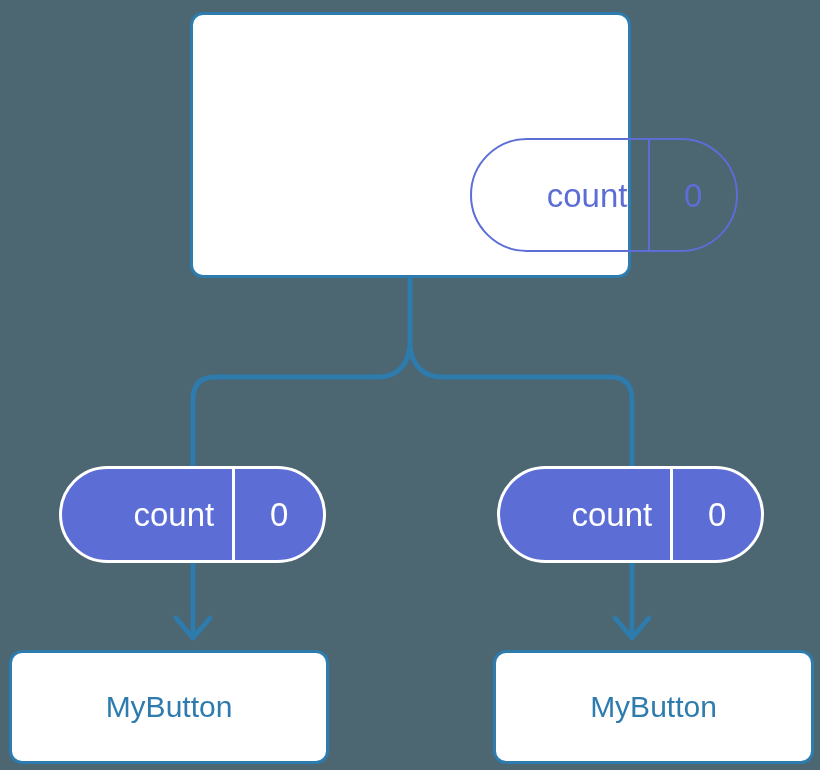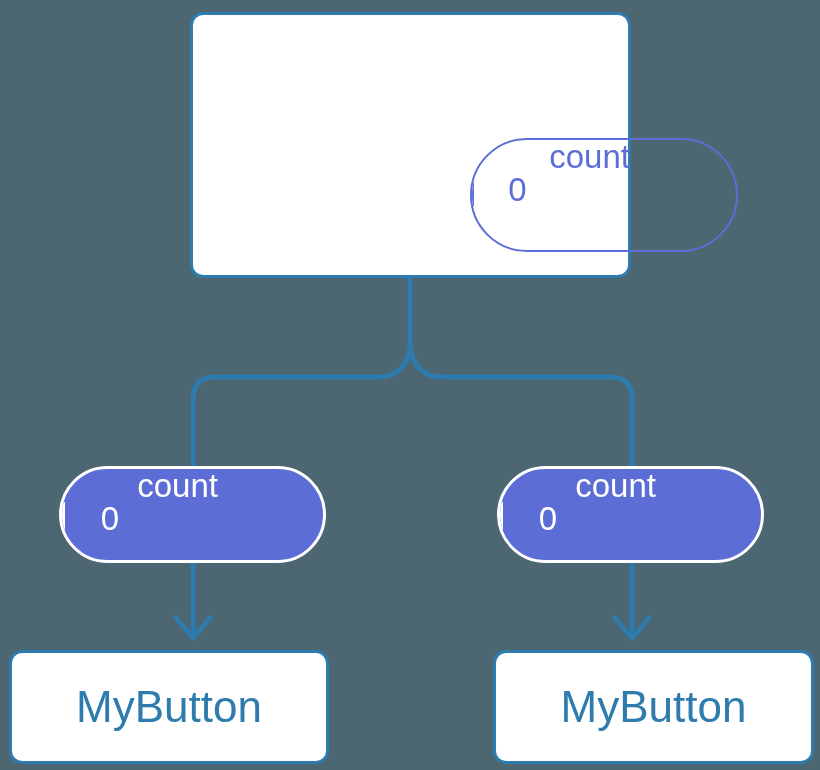--- a/index.html
+++ b/index.html
@@ -69,34 +69,33 @@
   .component-label {
     position: absolute;
     left: 0;
     top: 0;
     width: 100%;
     height: 100%;
     display: flex;
     align-items: center;
     justify-content: center;
     color: #2e7bae;
-    font-size: 44px;
+    font-size: 30px;
     font-weight: 500;
     line-height: 1;
   }
 
   
   .state-pill {
     position: absolute;
     display: flex;
     align-items: stretch;
     box-sizing: border-box;
     border-radius: 999px;
     overflow: hidden;
-    flex-direction: column;
   }
   .pill-key,
   .pill-value {
     display: flex;
     align-items: center;
     justify-content: center;
     font-size: 33px;
     line-height: 1;
     box-sizing: border-box;
   }

